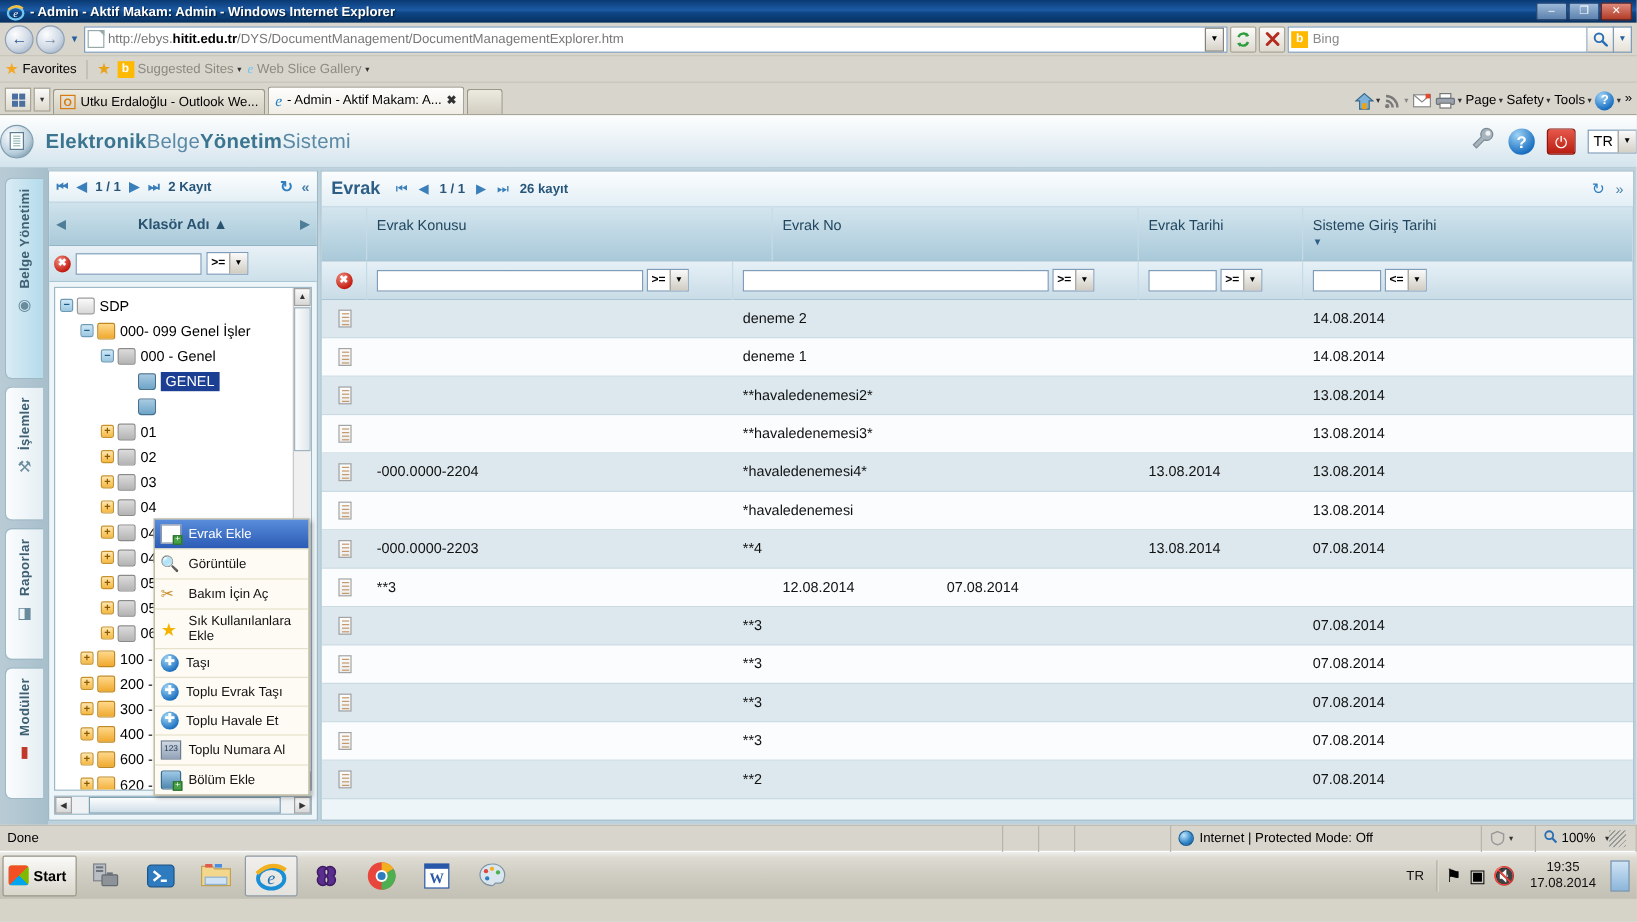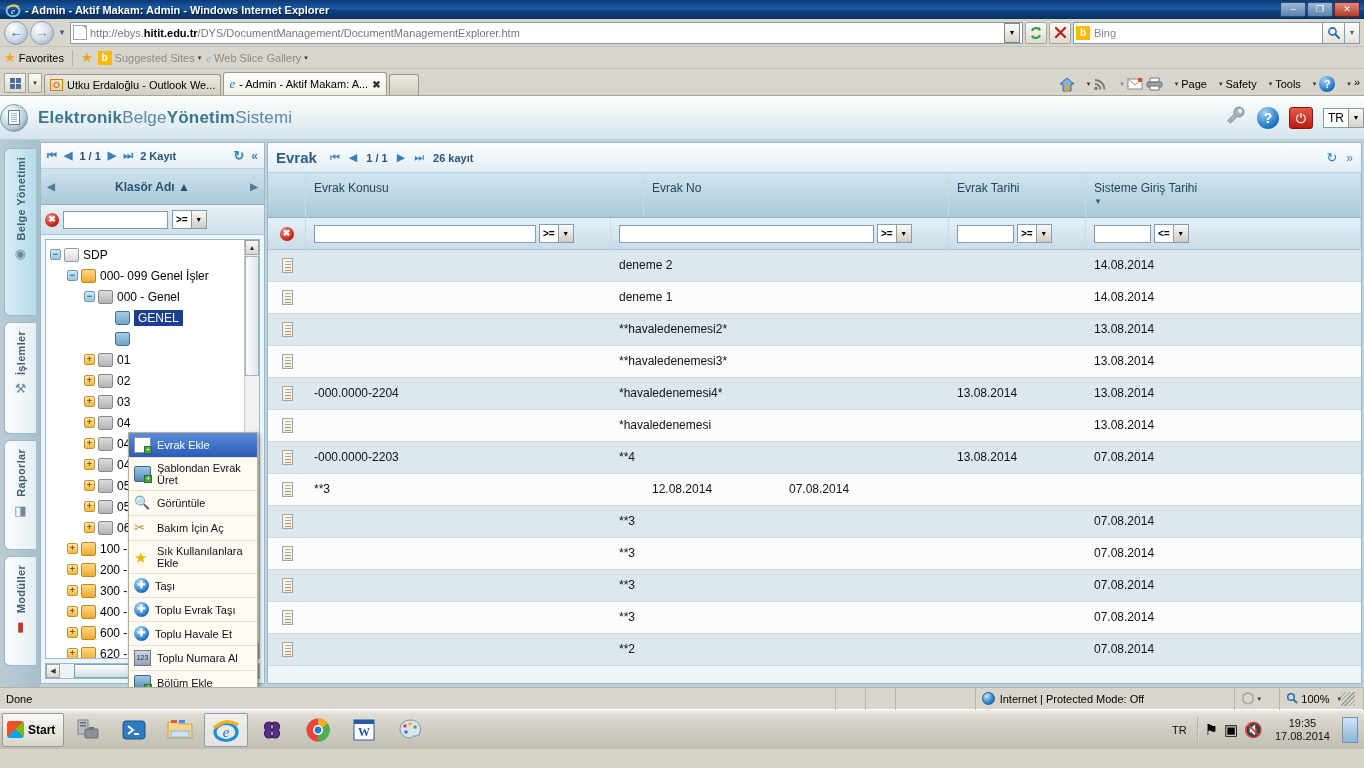--- a/index.html
+++ b/index.html
@@ -123,21 +123,21 @@
     border: 1px solid #9b9789; border-bottom: none;
     border-radius: 3px 3px 0 0;
     background: linear-gradient(to bottom,#eceadf,#d2cec2);
     max-width: 205px; white-space: nowrap; overflow: hidden;
   }
   .tab.active { background: linear-gradient(to bottom,#fefefe,#efede5); height: 23px; }
   .tab .tlabel { overflow: hidden; text-overflow: ellipsis; }
   .tab .x { font-size: 10px; font-weight: bold; color: #333; }
   .tab.newtab { width: 30px; }
   .cmdbar { margin-left: auto; display: flex; align-items: center; gap: 3px; padding-bottom: 3px; font-size: 11px; }
-  .cmditem { display: flex; align-items: center; gap: 12px; }
+  .cmditem { display: flex; align-items: center; gap: 2px; }
 
   
   .viewport {
     height: 592px; background: #f2f6f8; position: relative; overflow: hidden;
     border-top: 1px solid #a9a596;
   }
   
   .appheader {
     height: 44px;
     background: linear-gradient(to bottom,#fdfefe 0%,#eaf2f6 50%,#d4e4ed 100%);
@@ -918,26 +918,20 @@
   </div>
 
   <div class="ctxmenu" id="ctx-menu">
       <div class="ctxitem sel">
         <span class="cico ci-doc">
           <span class="ci-plus">+</span>
         </span>
         <span>Evrak Ekle</span>
       </div>
       <div class="ctxitem">
-        <span class="cico ci-fold">
-          <span class="ci-plus">+</span>
-        </span>
-        <span>Şablondan Evrak Üret</span>
-      </div>
-      <div class="ctxitem">
         <span class="cico ci-mag">🔍</span>
         <span>Görüntüle</span>
       </div>
       <div class="ctxitem">
         <span class="cico ci-wr">✂</span>
         <span>Bakım İçin Aç</span>
       </div>
       <div class="ctxitem">
         <span class="cico ci-star">★</span>
         <span>Sık Kullanılanlara Ekle</span>

